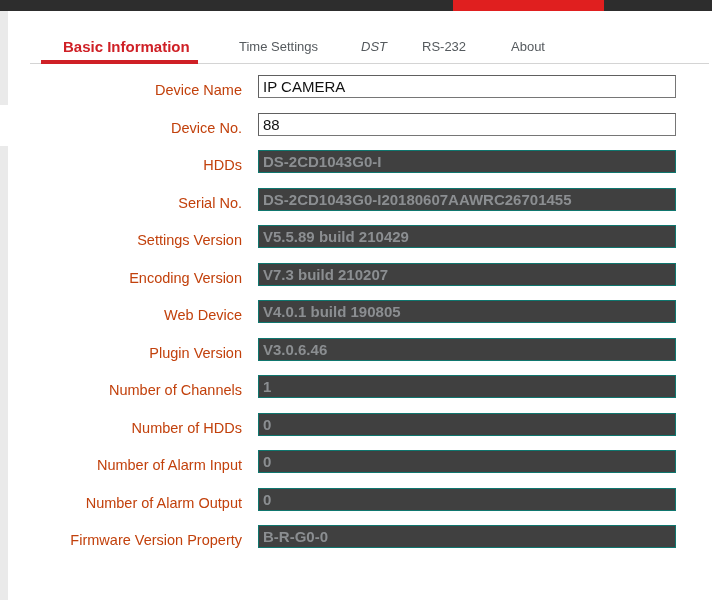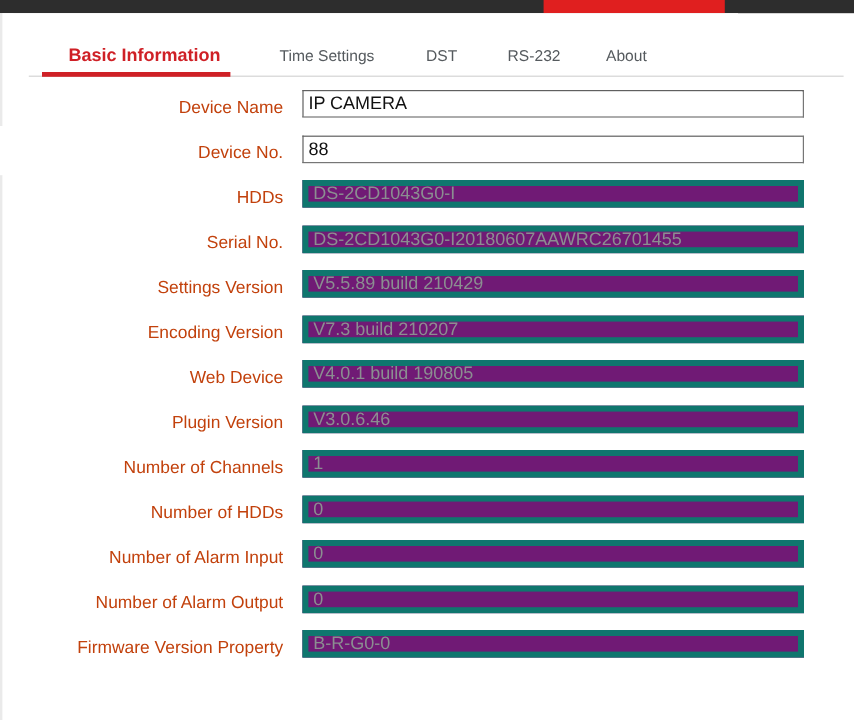--- a/index.html
+++ b/index.html
@@ -38,21 +38,21 @@
     left: 0;
     width: 11px;
     background: #eaeaea;
   }
   .left-strip.seg-a { top: 11px;  height: 94px; }
   .left-strip.seg-b { top: 146px; height: 454px; }
 
   
   .page {
     position: absolute;
-    left: 2px;
+    left: 8px;
     top: 11px;
     width: 613px;
     height: 589px;
     background: #ffffff;
   }
 
   
   .tabs {
     position: absolute;
     left: 22px;
@@ -85,22 +85,22 @@
   .tab-active-underline {
     position: absolute;
     left: 33px;
     top: 49px;
     width: 157px;
     height: 4px;
     background: #cf2026;
   }
   .tab-basic    { left: 33px;  }
   .tab-time     { left: 209px; }
-  .tab-dst      { left: 331px; }
-  .tab-rs232    { left: 392px; margin-left: 7px; }
+  .tab-dst      { left: 331px; font-style: italic; }
+  .tab-rs232    { left: 392px; }
   .tab-about    { left: 481px; }
 
   
   .form {
     position: absolute;
     left: 0;
     top: 64px;
     width: 701px;
   }
   .form-row {
@@ -131,23 +131,24 @@
     padding: 4px 4px;
   }
   .row-field.editable {
     background: #ffffff;
     border: 1px solid #767676;
     border-top-color: #606060;
     border-left-color: #606060;
     color: #111111;
   }
   .row-field.readonly {
-    background: #701a75;
-    border: 5px solid #0f766e;
+    background: #404040;
+    border: 1px solid #0f766e;
     color: #8b8e91;
+    font-weight: bold;
   }
 </style>
 </head>
 <body>
 
 <div class="top-bar">
   <div class="top-bar-accent"></div>
 </div>
 
 <div class="left-strip seg-a"></div>

